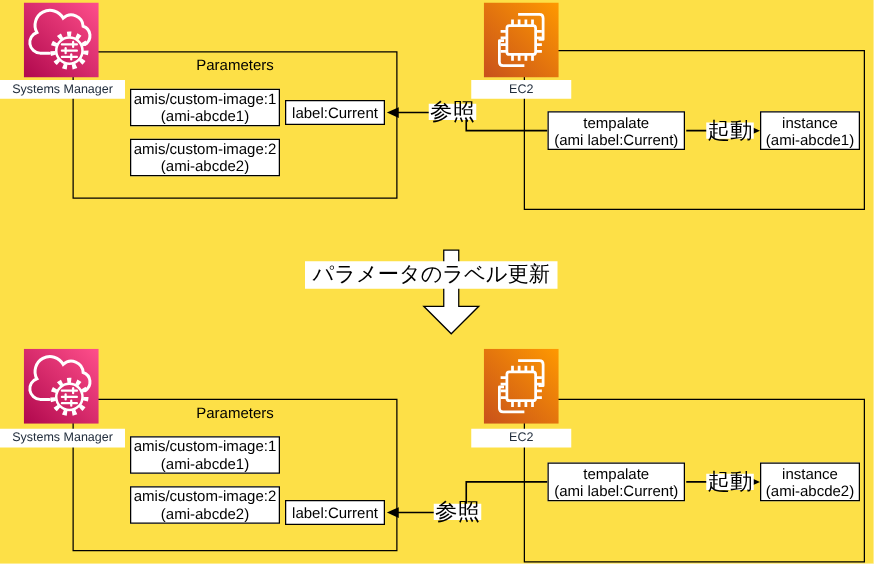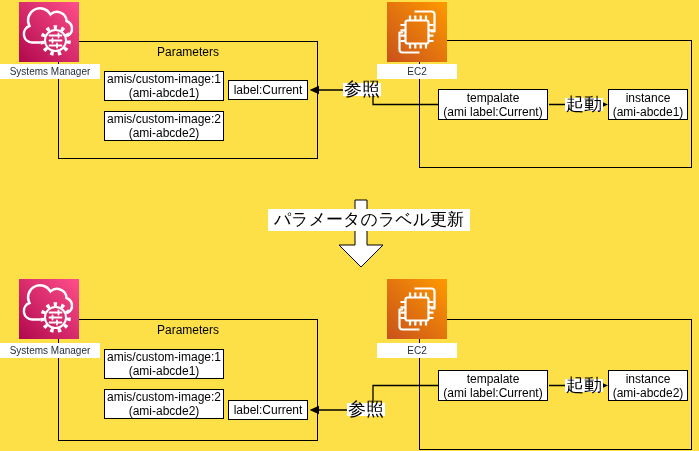--- a/index.html
+++ b/index.html
@@ -122,21 +122,21 @@
         <path d="M23 41.5 V46.5 M28.3 41.5 V46.5 M33.7 41.5 V46.5 M39 41.5 V46.5"></path>
         <path d="M13.5 23 H18.5 M13.5 28.3 H18.5 M13.5 33.7 H18.5 M13.5 39 H18.5"></path>
         <path d="M41.5 23 H46.5 M41.5 28.3 H46.5 M41.5 33.7 H46.5 M41.5 39 H46.5"></path>
         <path d="M27.5 9.5 H44.5 Q47.5 9.5 47.5 12.5 V29.5 H43.8"></path>
         <path d="M32.5 50.5 H15.5 Q12.5 50.5 12.5 47.5 V30.5 H16.2"></path>
       </g>
     </svg>
   </div>
   <div class="iconlabel" style="left:377px;top:64px;width:80px">EC2</div>
 
-  <div class="transition-label" style="left:268px;top:209px;width:202px">パラメータのラベル更新</div>
+  <div class="transition-label" style="left:244px;top:209px;width:202px">パラメータのラベル更新</div>
 
   <div class="bigrect" style="left:58px;top:319px;width:260px;height:122px"></div>
   <div class="grouptitle" style="left:58px;top:323px;width:260px">Parameters</div>
 
   <div class="box" style="left:104px;top:349px;width:120px;height:30px">
     <span>amis/custom-image:1</span>
     <span>(ami-abcde1)</span>
   </div>
   <div class="box" style="left:104px;top:389px;width:120px;height:30px">
     <span>amis/custom-image:2</span>

